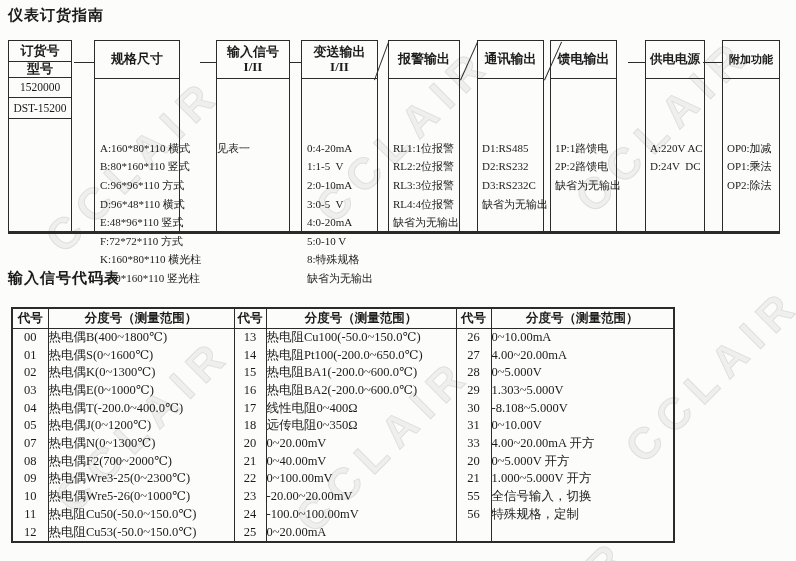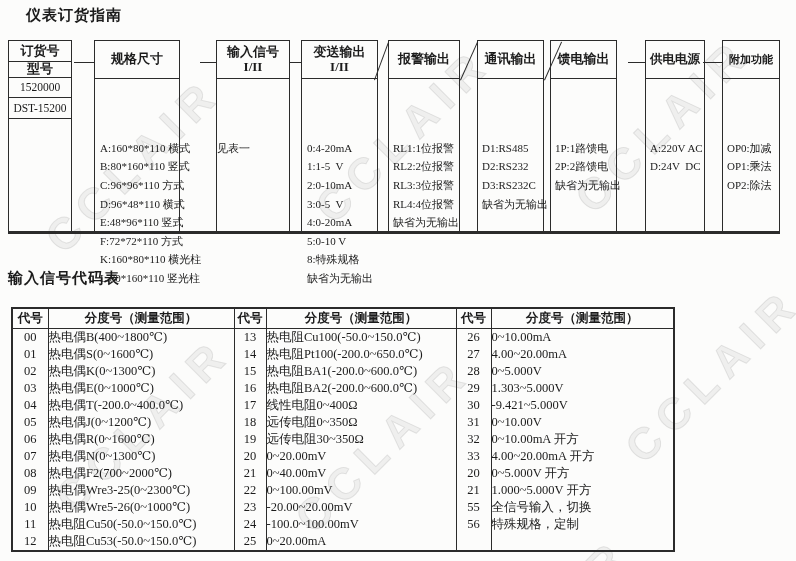--- a/index.html
+++ b/index.html
@@ -22,21 +22,21 @@
     transform:rotate(-45deg);
     white-space:nowrap;
     pointer-events:none;
     z-index:0;
   }
   .doc-title{
     position:absolute;left:8px;
     font-size:15px;font-weight:700;letter-spacing:1px;
     z-index:2;
   }
-  #title1{top:6px;margin-left:18px;}
+  #title1{top:6px;}
   #title2{top:269px;text-align:center;}
   
   .col{
     position:absolute;top:40px;height:192px;
     border:1.5px solid #2b2b2b;
     box-sizing:border-box;
     z-index:1;
   }
   .col-header{
     height:38px;box-sizing:border-box;
@@ -250,40 +250,32 @@
           <td class="code">29</td>
           <td class="name">1.303~5.000V</td>
         </tr>
 
         <tr>
           <td class="code">04</td>
           <td class="name">热电偶T(-200.0~400.0℃)</td>
           <td class="code">17</td>
           <td class="name">线性电阻0~400Ω</td>
           <td class="code">30</td>
-          <td class="name">-9.421~5.000V</td>
+          <td class="name">-8.108~5.000V</td>
         </tr>
 
         <tr>
           <td class="code">05</td>
           <td class="name">热电偶J(0~1200℃)</td>
           <td class="code">18</td>
           <td class="name">远传电阻0~350Ω</td>
           <td class="code">31</td>
           <td class="name">0~10.00V</td>
         </tr>
 
-        <tr>
-          <td class="code">06</td>
-          <td class="name">热电偶R(0~1600℃)</td>
-          <td class="code">19</td>
-          <td class="name">远传电阻30~350Ω</td>
-          <td class="code">32</td>
-          <td class="name">0~10.00mA 开方</td>
-        </tr>
 
         <tr>
           <td class="code">07</td>
           <td class="name">热电偶N(0~1300℃)</td>
           <td class="code">20</td>
           <td class="name">0~20.00mV</td>
           <td class="code">33</td>
           <td class="name">4.00~20.00mA 开方</td>
         </tr>
 

